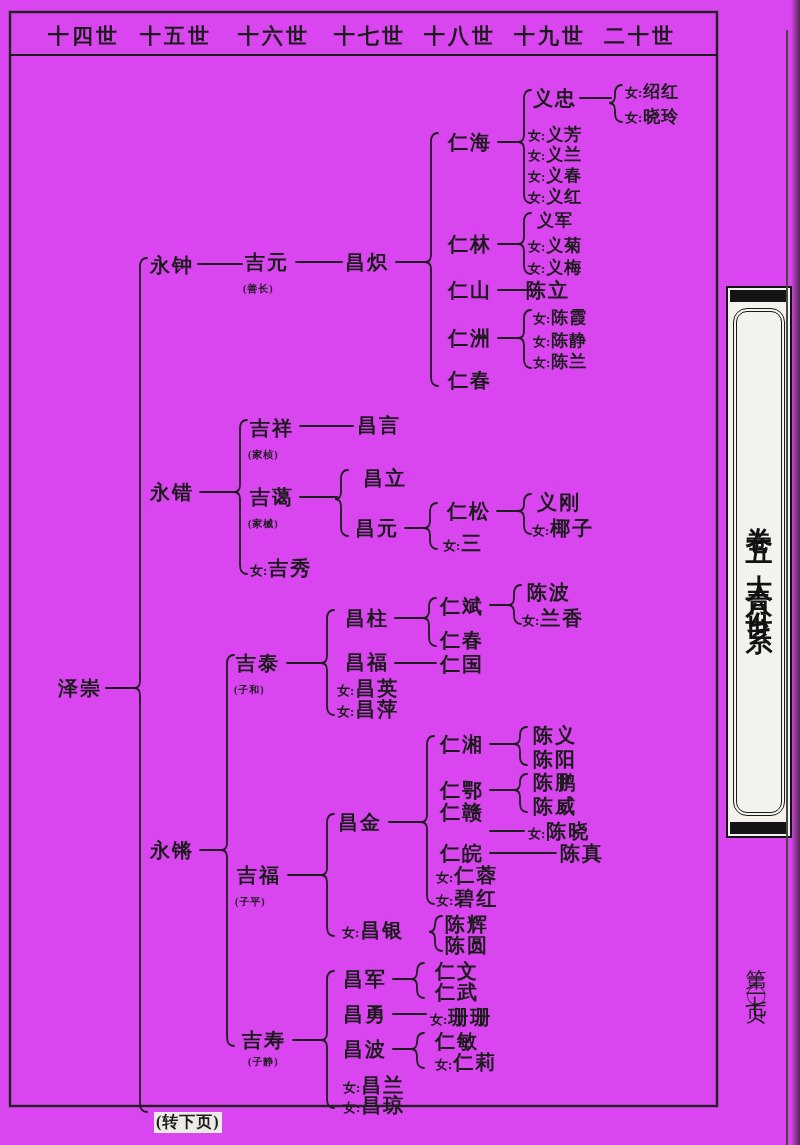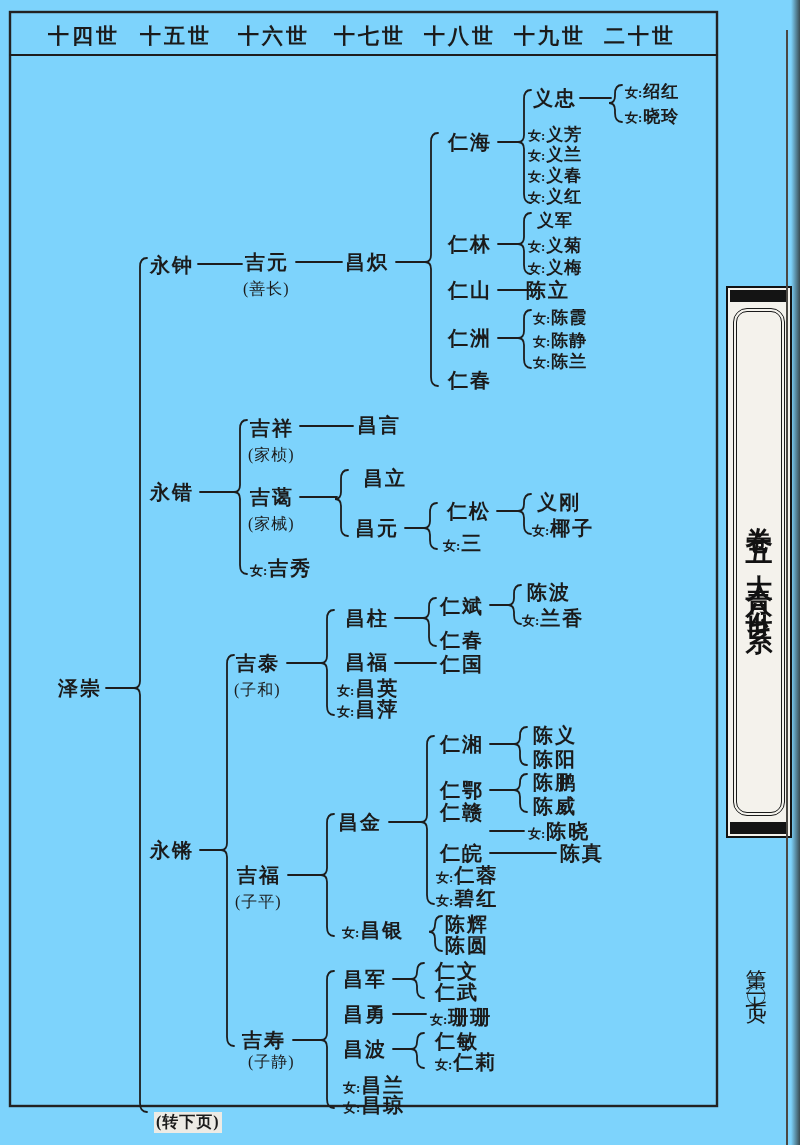--- a/index.html
+++ b/index.html
@@ -1,24 +1,24 @@
 <!DOCTYPE html>
 <html><head>
 <meta charset="utf-8">
 <style>
   html,body{margin:0;padding:0;background:#d8d6d0;}
-  .page{position:relative;width:800px;height:1145px;background:#7dd3fc;overflow:hidden;
+  .page{position:relative;width:800px;height:1145px;background:#d946ef;overflow:hidden;
         font-family:"Liberation Serif","DejaVu Serif",serif;color:#1b1b1b;}
   #connectors{position:absolute;left:0;top:0;}
   #connectors line,#connectors path{stroke:#1d1d1d;stroke-width:1.8;fill:none;stroke-linecap:round;}
   .gen{position:absolute;top:22px;font-size:21px;font-weight:700;letter-spacing:3px;white-space:nowrap;}
   .node{position:absolute;font-size:20px;font-weight:600;letter-spacing:2px;line-height:28px;white-space:nowrap;}
   .node.sm{font-size:17px;font-weight:600;line-height:22px;letter-spacing:1px;}
   .pre{font-size:13px;font-weight:600;letter-spacing:0;margin-right:1px;}
-  .sub{position:absolute;font-size:16px;font-weight:400;letter-spacing:1px;line-height:18px;white-space:nowrap;}
+  .sub{position:absolute;font-size:10px;font-weight:700;letter-spacing:1px;line-height:18px;white-space:nowrap;}
   .footer-note{position:absolute;left:134px;top:1112px;font-size:16px;font-weight:600;letter-spacing:1px;background:#edebe5;padding:0 2px;margin-left:20px;}
   .side-box{position:absolute;left:726px;top:286px;width:66px;height:552px;background:#f4f2ec;border:2px solid #121212;box-sizing:border-box;}
   .cap{position:absolute;left:2px;right:2px;height:12px;background:#141414;}
   .cap-top{top:2px;} .cap-bottom{bottom:2px;}
   .inner-frame{position:absolute;left:5px;right:5px;top:20px;bottom:20px;border:1.5px solid #1a1a1a;border-radius:14px;}
   .inner-frame2{position:absolute;left:2px;right:2px;top:2px;bottom:2px;border:1px solid #1a1a1a;border-radius:11px;
                 display:flex;align-items:center;justify-content:center;}
   .v-title{writing-mode:vertical-rl;font-size:27px;font-weight:600;letter-spacing:13px;color:#121212;}
   .page-num{position:absolute;left:742px;top:952px;writing-mode:vertical-rl;font-size:21px;font-weight:500;letter-spacing:9px;}
   .edge-shadow{position:absolute;right:0;top:0;bottom:0;width:9px;

